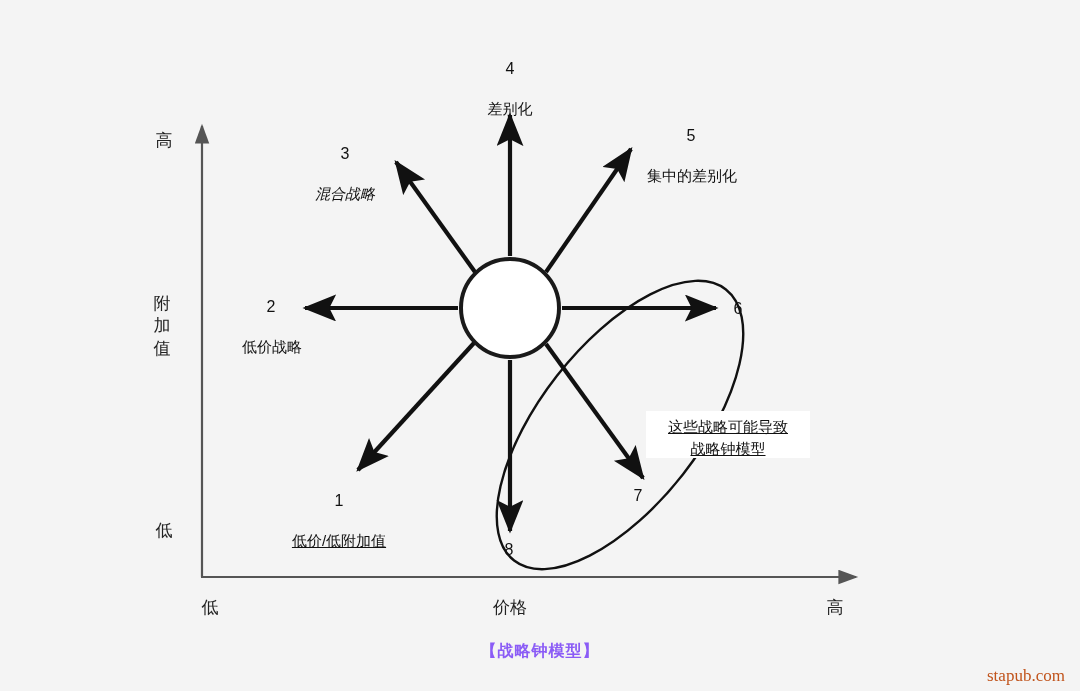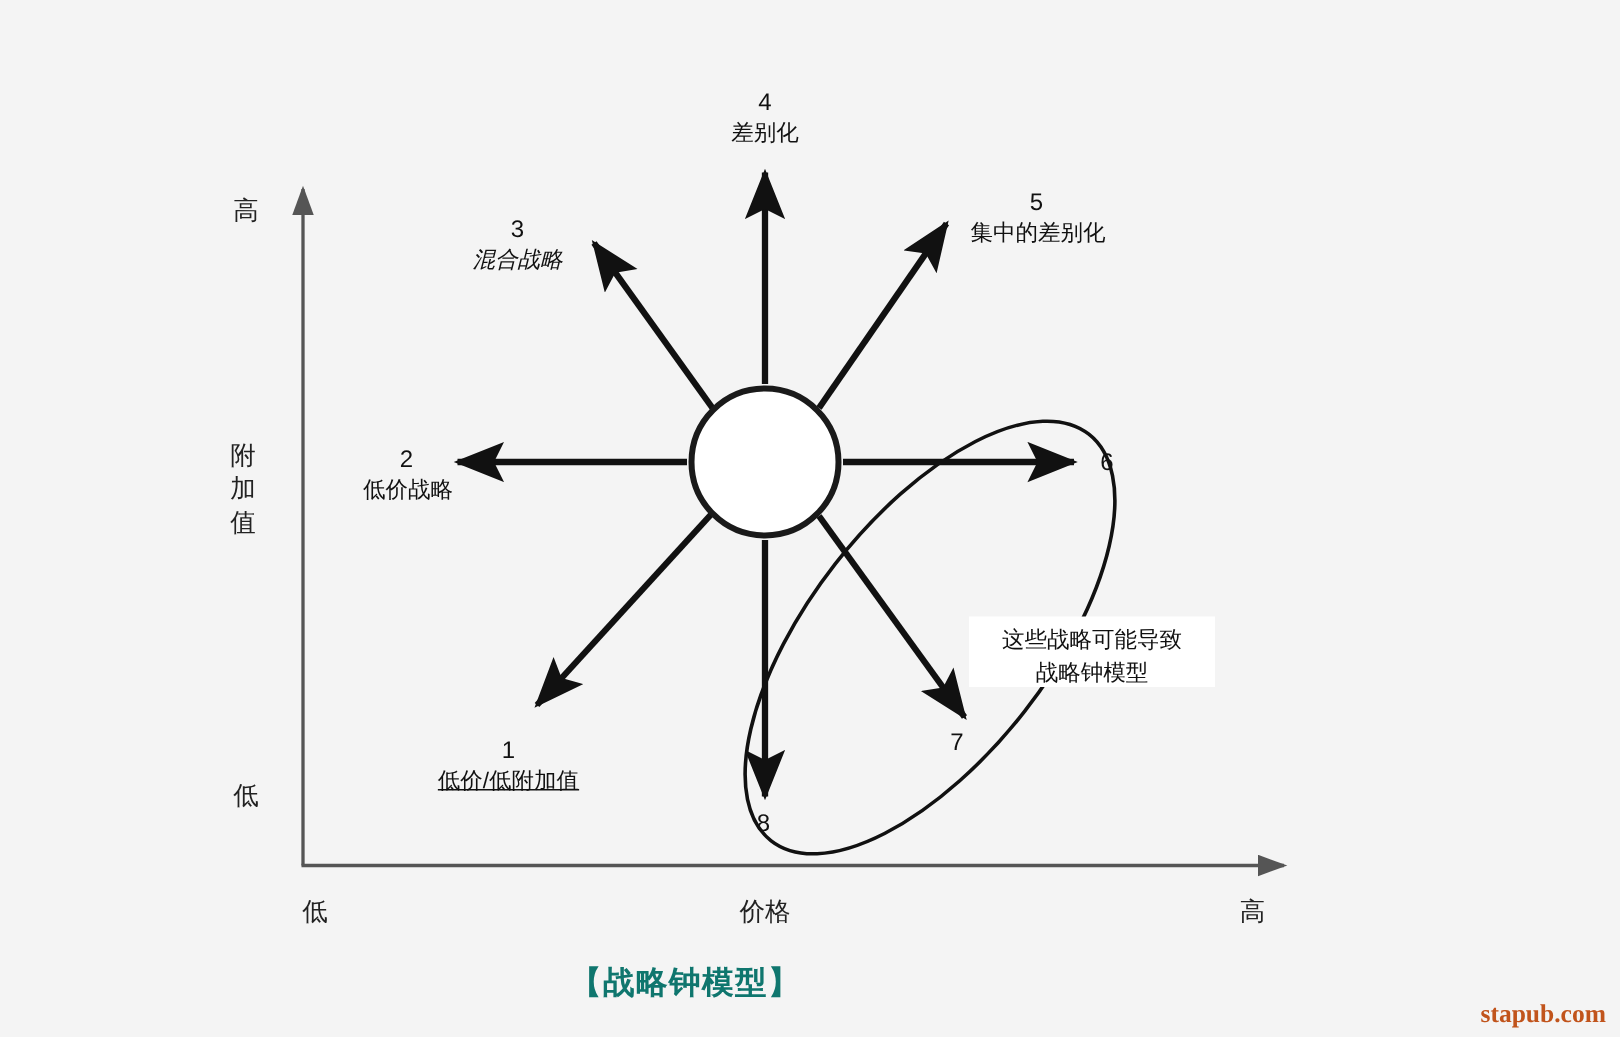--- a/index.html
+++ b/index.html
@@ -29,20 +29,21 @@
     color: #111111;
     font-family: "Liberation Sans", "DejaVu Sans", sans-serif;
   }
   .num {
     font-size: 16px;
     text-align: center;
   }
   .name {
     font-size: 15px;
     text-align: center;
+    margin-top: 20px;
   }
   .axis-lbl {
     font-size: 17px;
     color: #222222;
     text-align: center;
   }
   .axis-lbl-vert {
     font-size: 17px;
     color: #222222;
     text-align: center;
@@ -50,35 +51,36 @@
   }
   #callout {
     position: absolute;
     background: #ffffff;
     font-size: 15px;
     text-align: center;
     line-height: 1.45;
     padding: 5px 10px 6px 10px;
     box-sizing: border-box;
     color: #111111;
+    text-decoration: underline;
   }
   #title {
     position: absolute;
-    font-size: 21px;
+    font-size: 16px;
     font-weight: bold;
     letter-spacing: 1px;
-    color: #0f766e;
+    text-align: center;
+    color: #8b5cf6;
   }
   #watermark {
     position: absolute;
     font-family: "Liberation Serif", "DejaVu Serif", serif;
     font-size: 17px;
     color: #c1541c;
     white-space: nowrap;
-    font-weight: bold;
   }
 </style>
 </head>
 <body>
 
 <svg id="canvas" viewBox="0 0 1080 691" xmlns="http://www.w3.org/2000/svg">
   <rect x="0" y="0" width="1080" height="691" fill="#f4f4f4"></rect>
 
   <defs>
     <marker id="arrowThick" markerWidth="9" markerHeight="9" refX="7.4" refY="3.2" orient="auto" markerUnits="strokeWidth">

